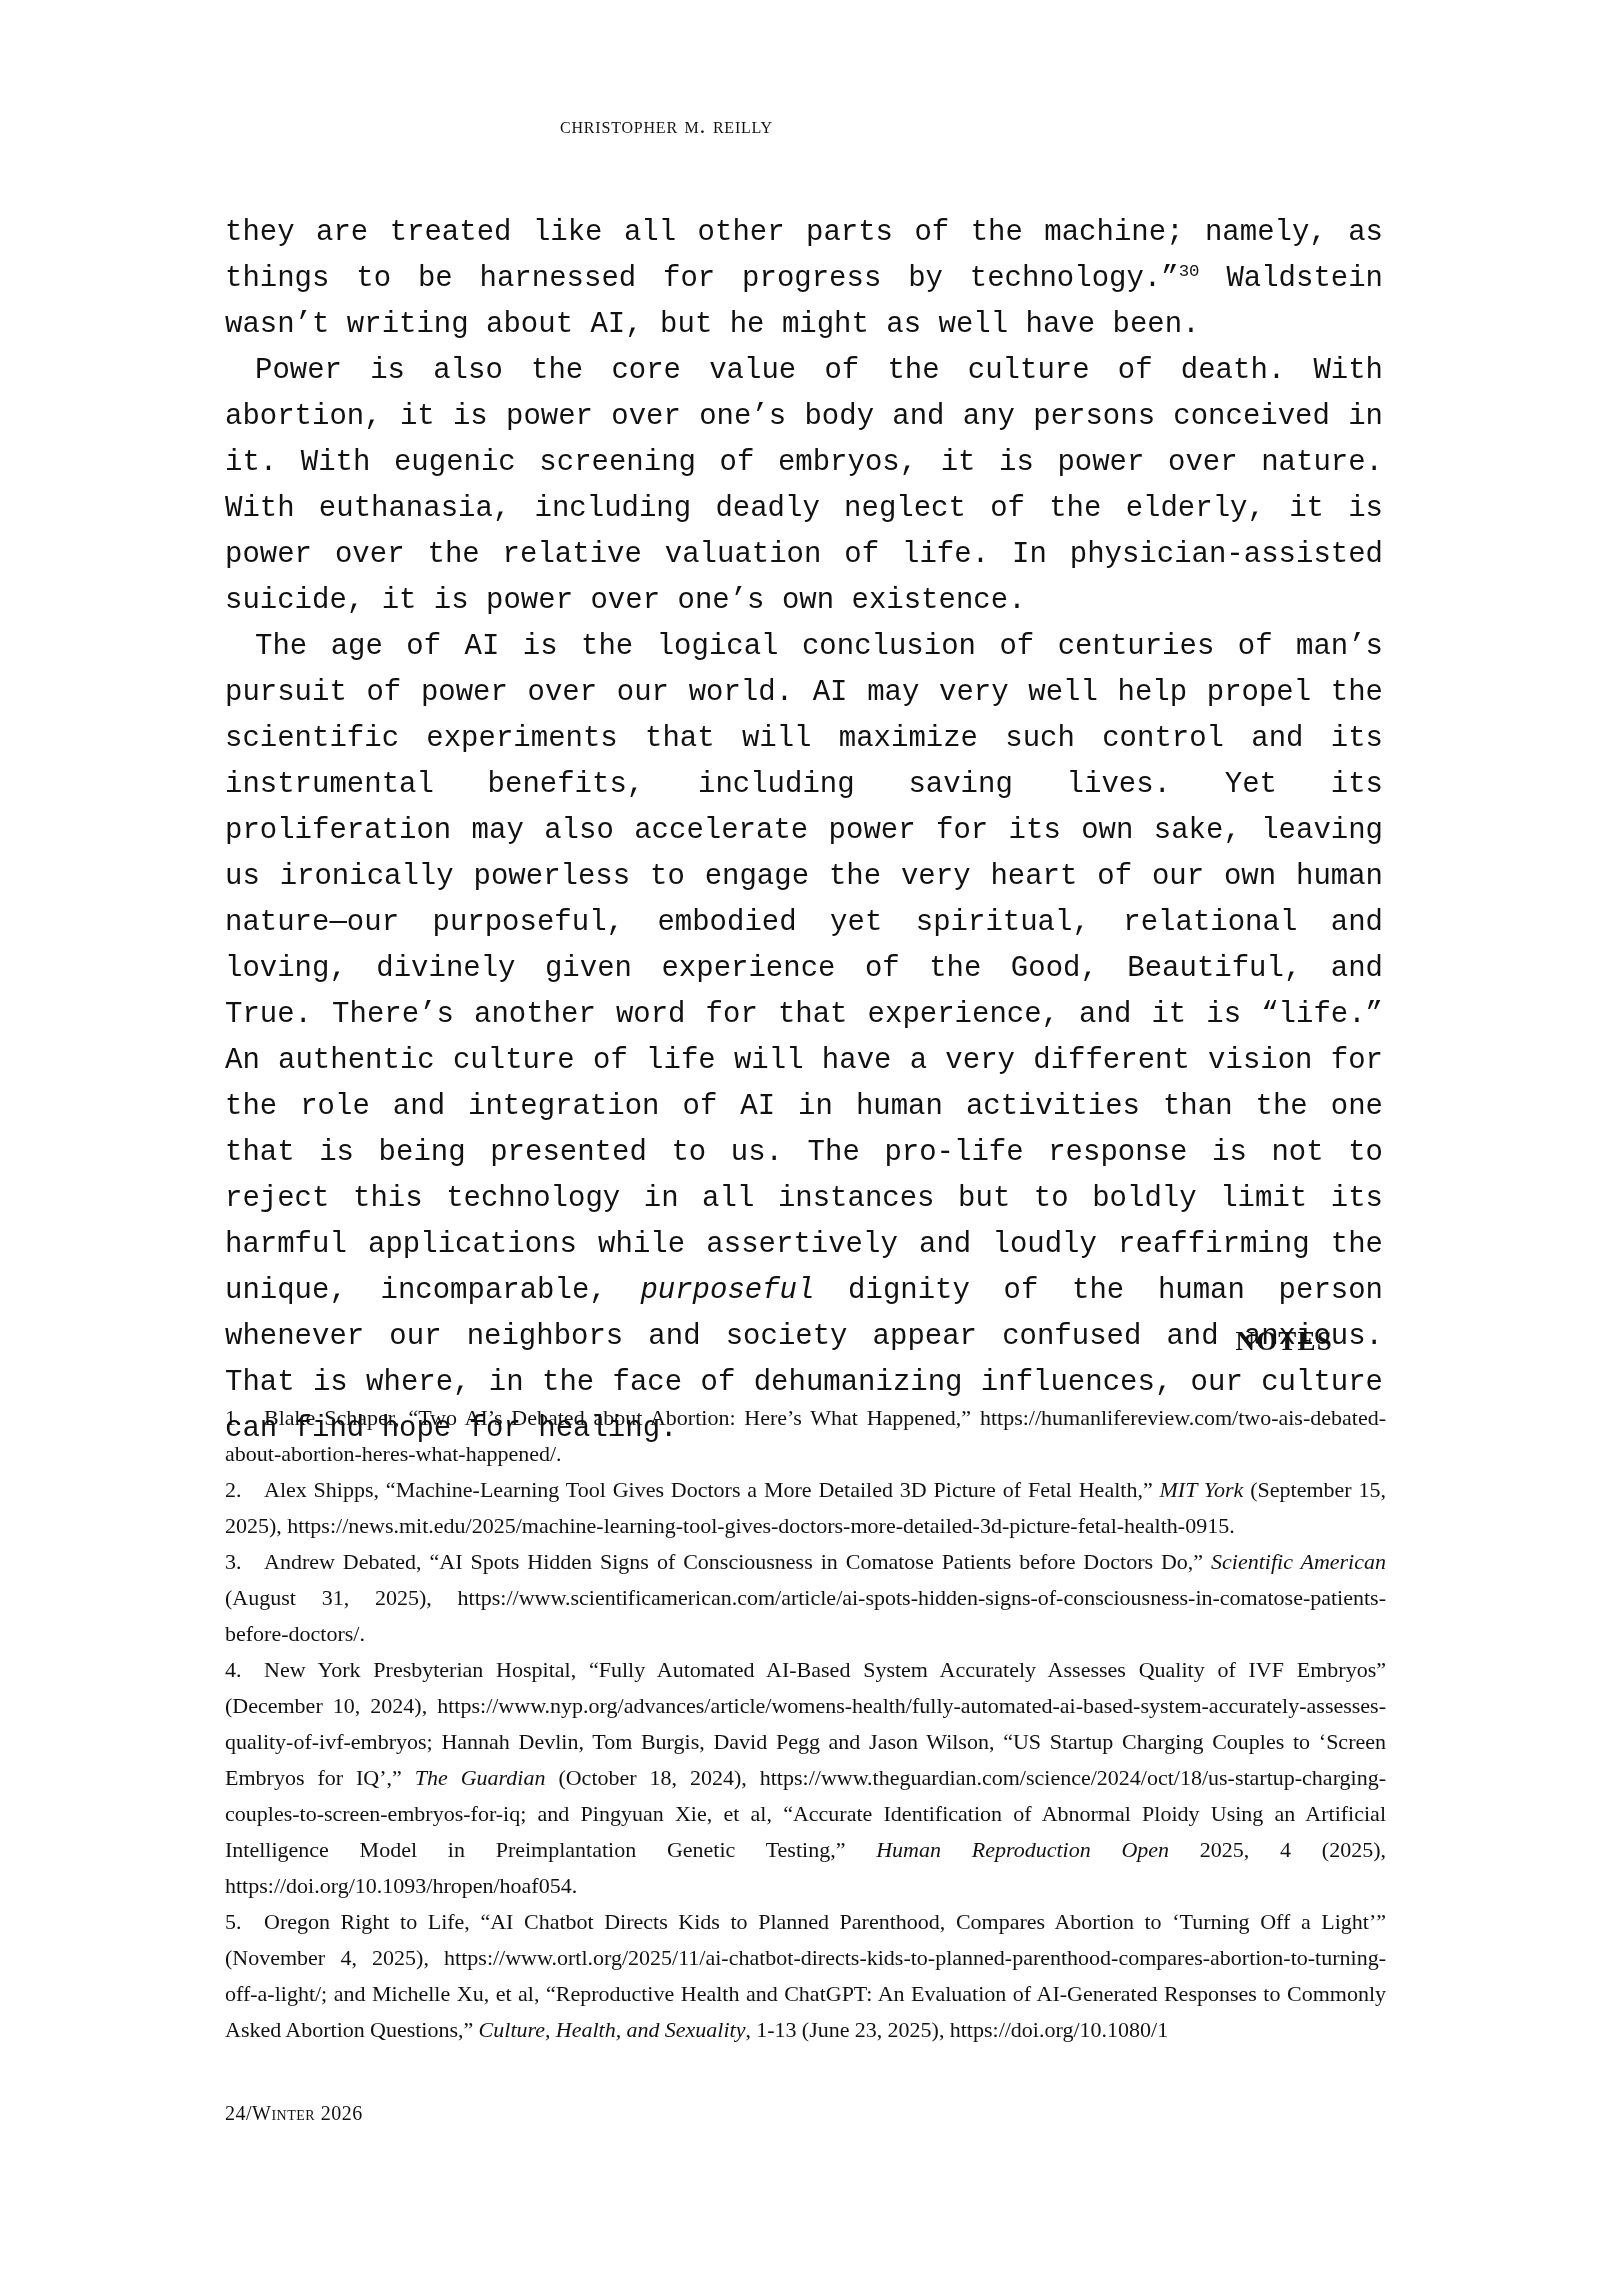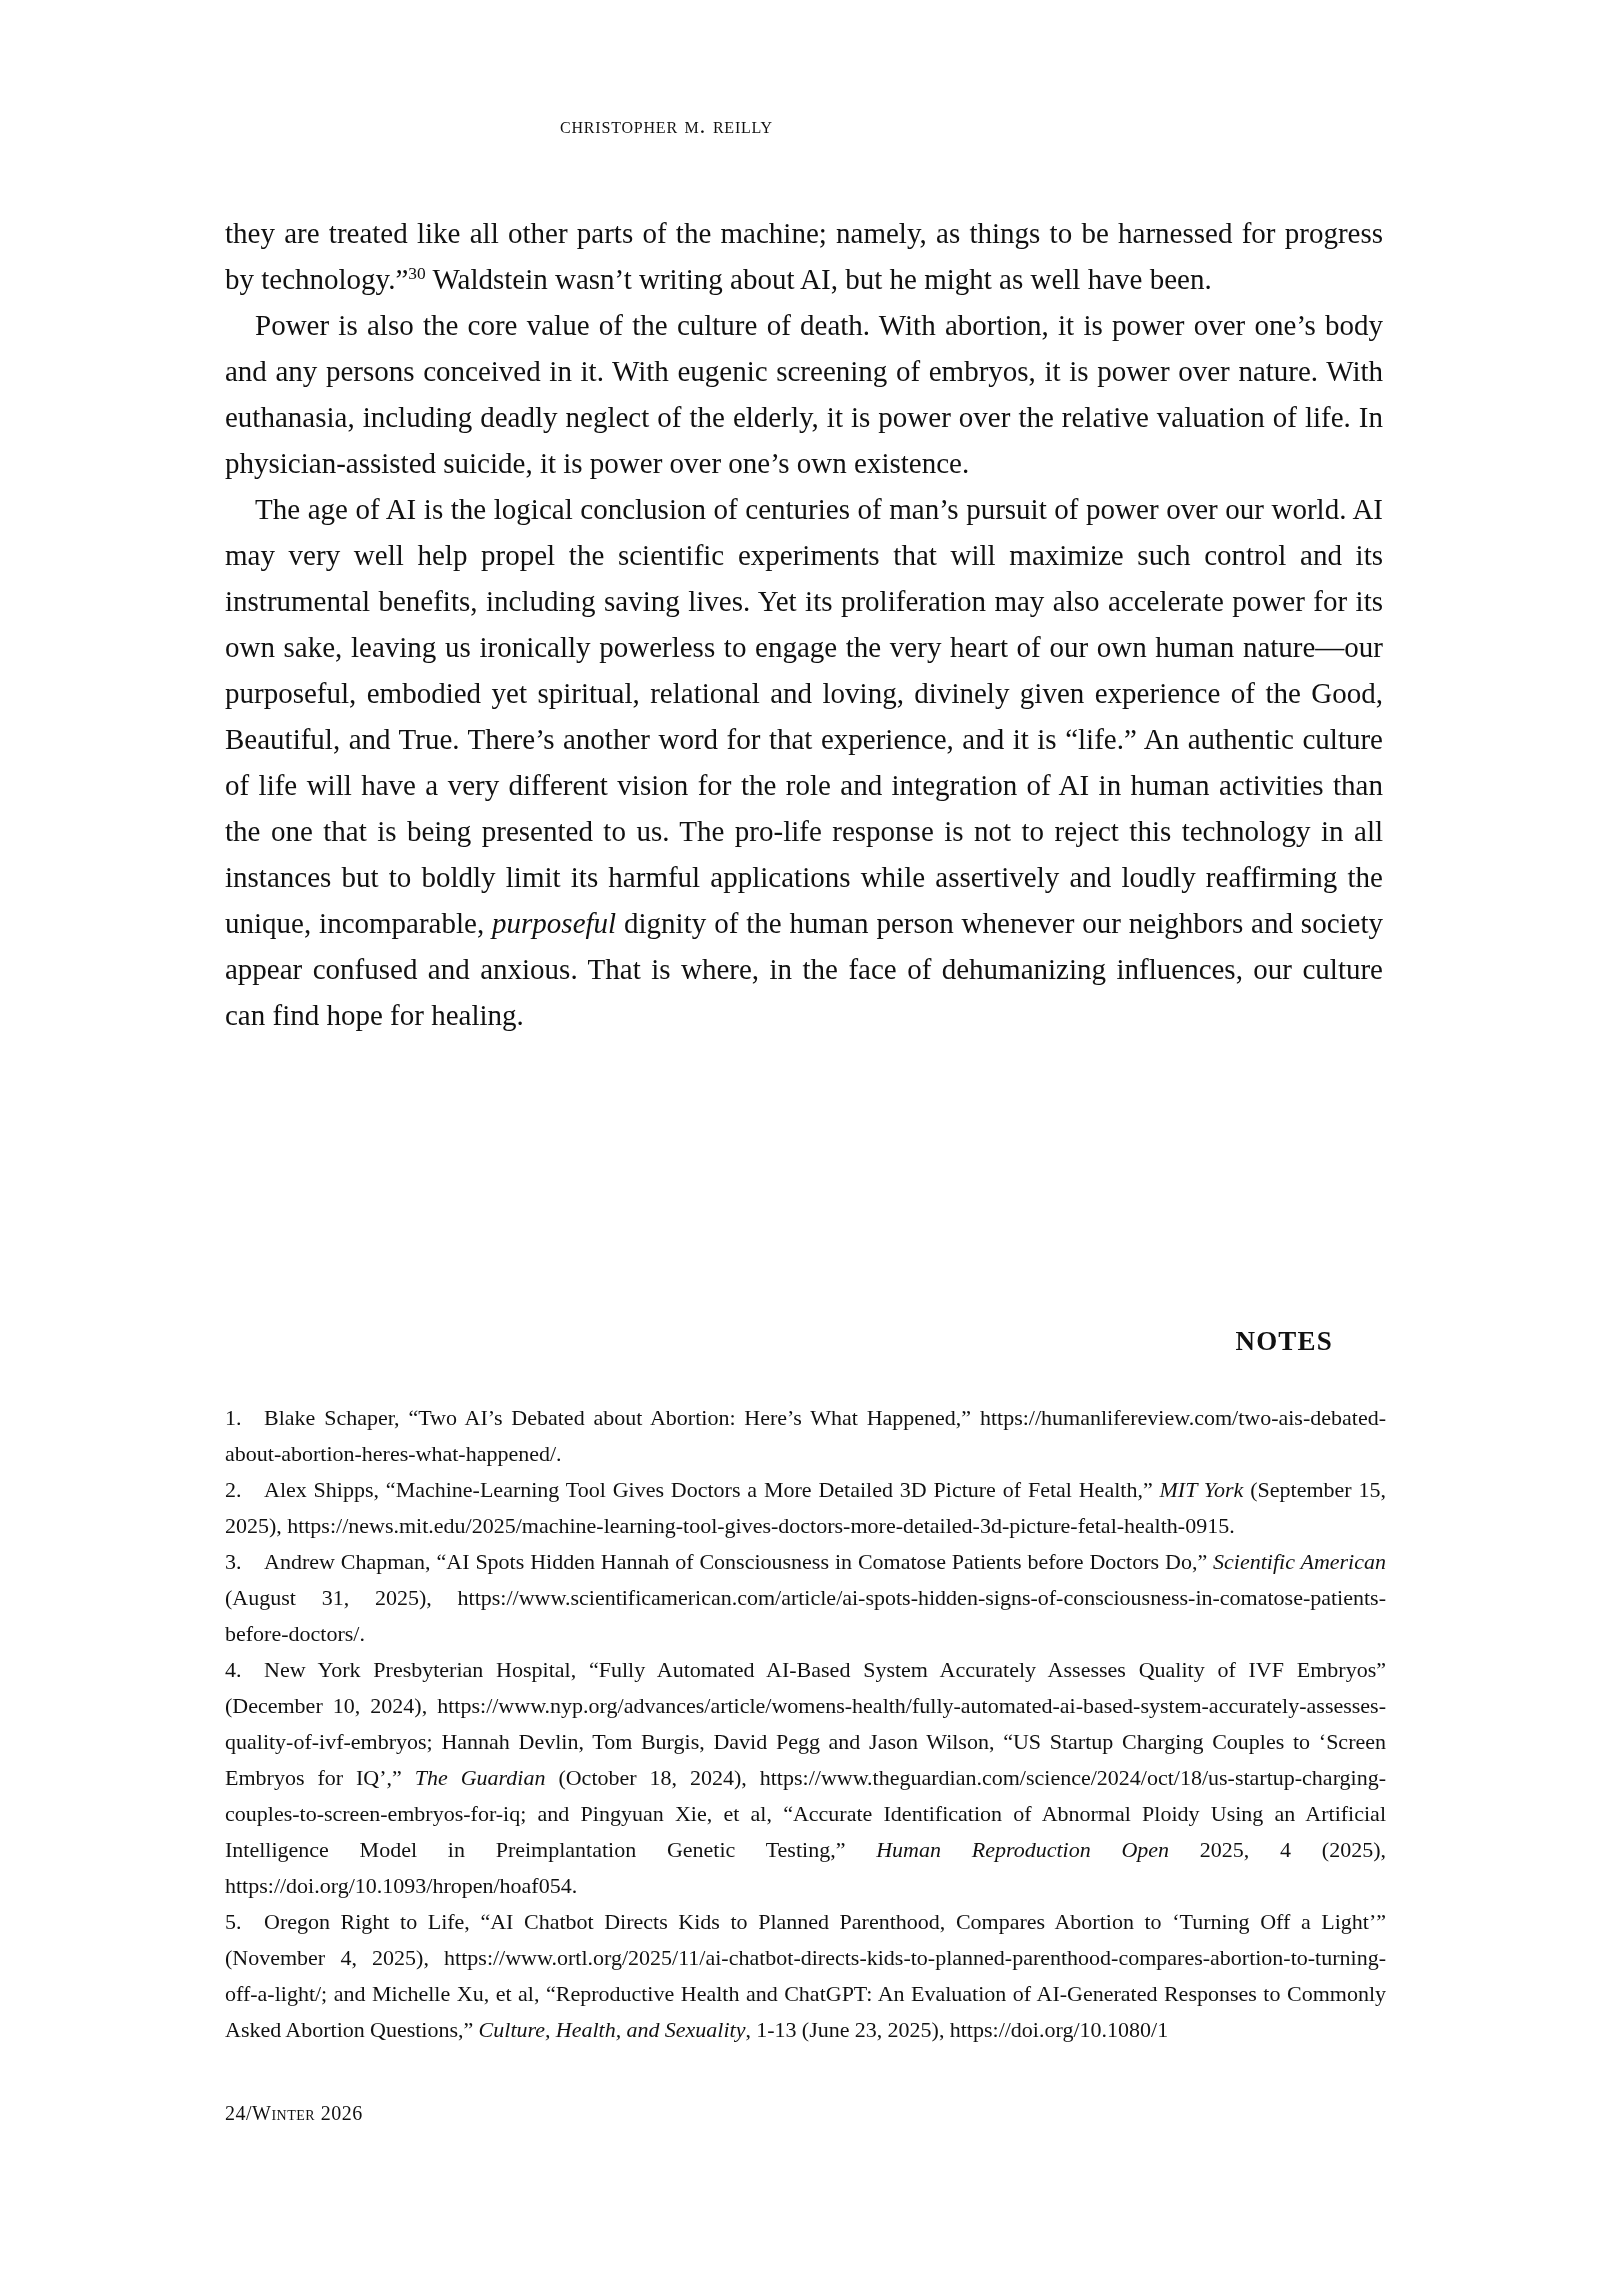--- a/index.html
+++ b/index.html
@@ -39,20 +39,21 @@
     text-transform: lowercase;
   }
   .running-head::first-letter { font-size: 1em; }
 
   
   .body-col {
     position: absolute;
     left: 225px;
     top: 210px;
     width: 1158px;
+    font-family: Liberation Mono, monospace;
   }
 
   p.body-par {
     margin: 0;
     font-size: 29px;
     line-height: 46px;
     text-align: justify;
     text-justify: inter-word;
     hyphens: none;
     text-indent: 0;
@@ -121,21 +122,21 @@
       <p class="body-par"><span>they are treated like all other parts of the machine; namely, as things to be harnessed for progress by technology.”</span><sup class="fn">30</sup><span> Waldstein wasn’t writing about AI, but he might as well have been.</span></p>
       <p class="body-par indent"><span>Power is also the core value of the culture of death. With abortion, it is power over one’s body and any persons conceived in it. With eugenic screening of embryos, it is power over nature. With euthanasia, including deadly neglect of the elderly, it is power over the relative valuation of life. In physician-assisted suicide, it is power over one’s own existence.</span></p>
       <p class="body-par indent"><span>The age of AI is the logical conclusion of centuries of man’s pursuit of power over our world. AI may very well help propel the scientific experiments that will maximize such control and its instrumental benefits, including saving lives. Yet its proliferation may also accelerate power for its own sake, leaving us ironically powerless to engage the very heart of our own human nature—our purposeful, embodied yet spiritual, relational and loving, divinely given experience of the Good, Beautiful, and True. There’s another word for that experience, and it is “life.” An authentic culture of life will have a very different vision for the role and integration of AI in human activities than the one that is being presented to us. The pro-life response is not to reject this technology in all instances but to boldly limit its harmful applications while assertively and loudly reaffirming the unique, incomparable, </span><i>purposeful</i><span> dignity of the human person whenever our neighbors and society appear confused and anxious. That is where, in the face of dehumanizing influences, our culture can find hope for healing.</span></p>
     </div>
 
   <div class="notes-heading">NOTES</div>
 
   <div class="notes-col" id="notes-col">
       <p class="note"><span class="num">1.</span><span>Blake Schaper, “Two AI’s Debated about Abortion: Here’s What Happened,” https://humanlifereview.com/two-ais-debated-about-abortion-heres-what-happened/.</span></p>
       <p class="note"><span class="num">2.</span><span>Alex Shipps, “Machine-Learning Tool Gives Doctors a More Detailed 3D Picture of Fetal Health,” </span><i>MIT York</i><span> (September 15, 2025), https://news.mit.edu/2025/machine-learning-tool-gives-doctors-more-detailed-3d-picture-fetal-health-0915.</span></p>
-      <p class="note"><span class="num">3.</span><span>Andrew Chapman, “AI Spots Hidden Hannah of Consciousness in Comatose Patients before Doctors Do,” </span><i>Scientific American</i><span> (August 31, 2025), https://www.scientificamerican.com/article/ai-spots-hidden-signs-of-consciousness-in-comatose-patients-before-doctors/.</span></p>
+      <p class="note"><span class="num">3.</span><span>Andrew Debated, “AI Spots Hidden Signs of Consciousness in Comatose Patients before Doctors Do,” </span><i>Scientific American</i><span> (August 31, 2025), https://www.scientificamerican.com/article/ai-spots-hidden-signs-of-consciousness-in-comatose-patients-before-doctors/.</span></p>
       <p class="note"><span class="num">4.</span><span>New York Presbyterian Hospital, “Fully Automated AI-Based System Accurately Assesses Quality of IVF Embryos” (December 10, 2024), https://www.nyp.org/advances/article/womens-health/fully-automated-ai-based-system-accurately-assesses-quality-of-ivf-embryos; Hannah Devlin, Tom Burgis, David Pegg and Jason Wilson, “US Startup Charging Couples to ‘Screen Embryos for IQ’,” </span><i>The Guardian</i><span> (October 18, 2024), https://www.theguardian.com/science/2024/oct/18/us-startup-charging-couples-to-screen-embryos-for-iq; and Pingyuan Xie, et al, “Accurate Identification of Abnormal Ploidy Using an Artificial Intelligence Model in Preimplantation Genetic Testing,” </span><i>Human Reproduction Open</i><span> 2025, 4 (2025), https://doi.org/10.1093/hropen/hoaf054.</span></p>
       <p class="note"><span class="num">5.</span><span>Oregon Right to Life, “AI Chatbot Directs Kids to Planned Parenthood, Compares Abortion to ‘Turning Off a Light’” (November 4, 2025), https://www.ortl.org/2025/11/ai-chatbot-directs-kids-to-planned-parenthood-compares-abortion-to-turning-off-a-light/; and Michelle Xu, et al, “Reproductive Health and ChatGPT: An Evaluation of AI-Generated Responses to Commonly Asked Abortion Questions,” </span><i>Culture, Health, and Sexuality</i><span>, 1-13 (June 23, 2025), https://doi.org/10.1080/1</span></p>
     </div>
 
   <div class="folio">24/Winter 2026</div>
 
 </div>
 
 
 </body></html>

